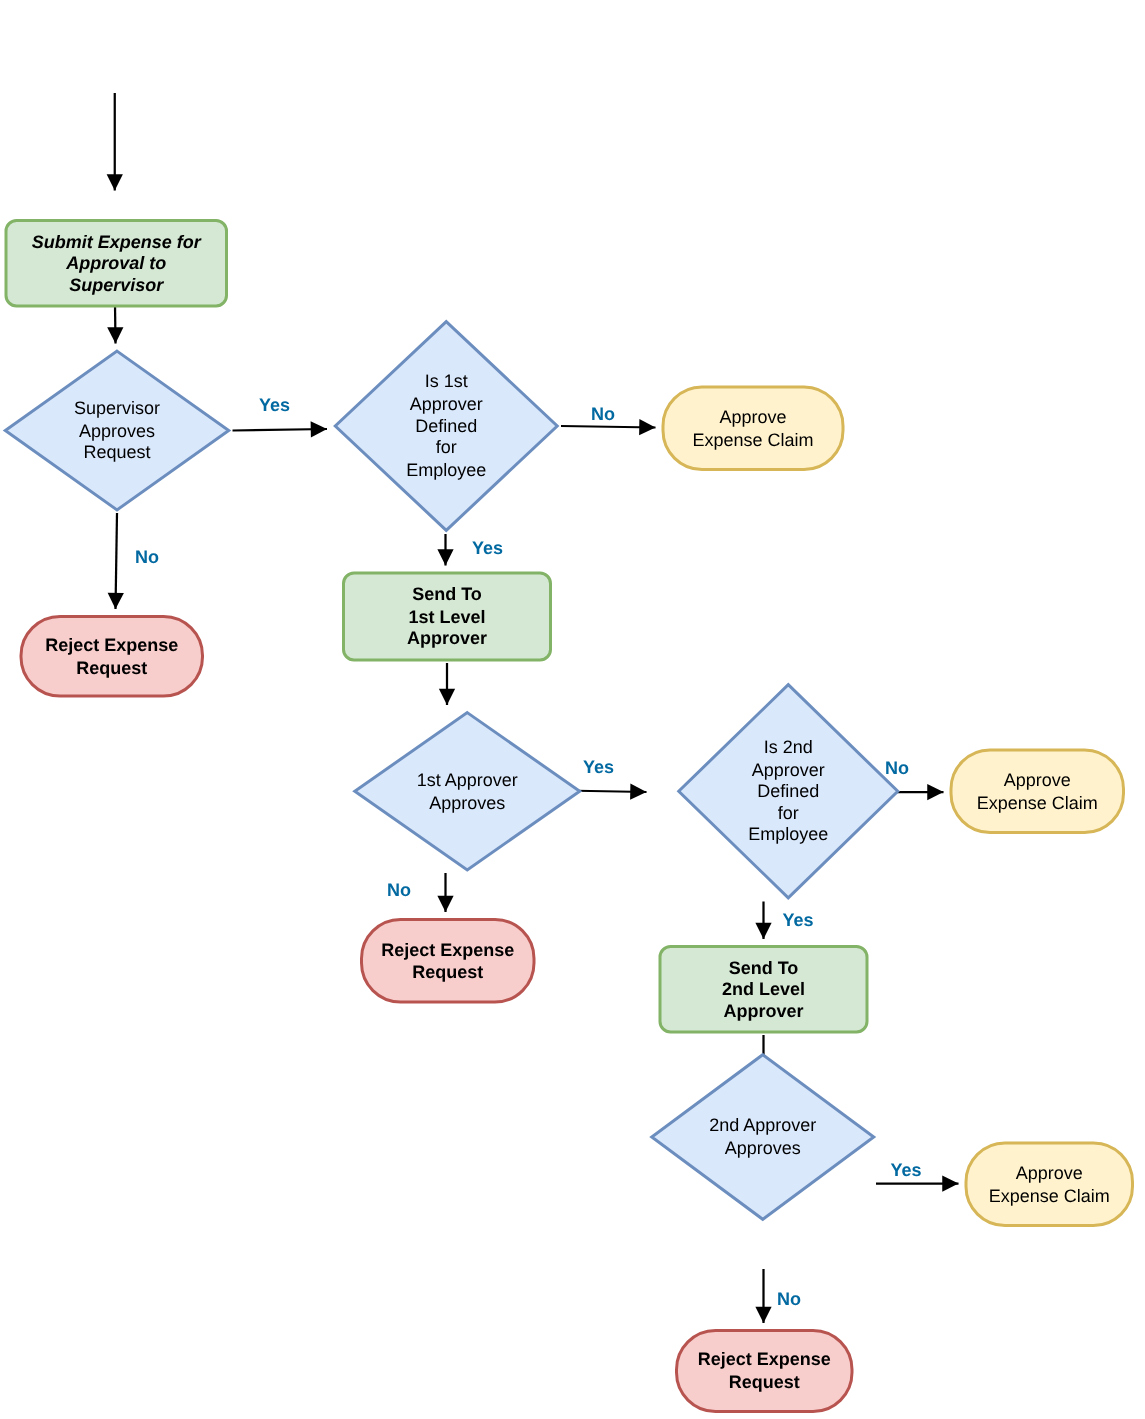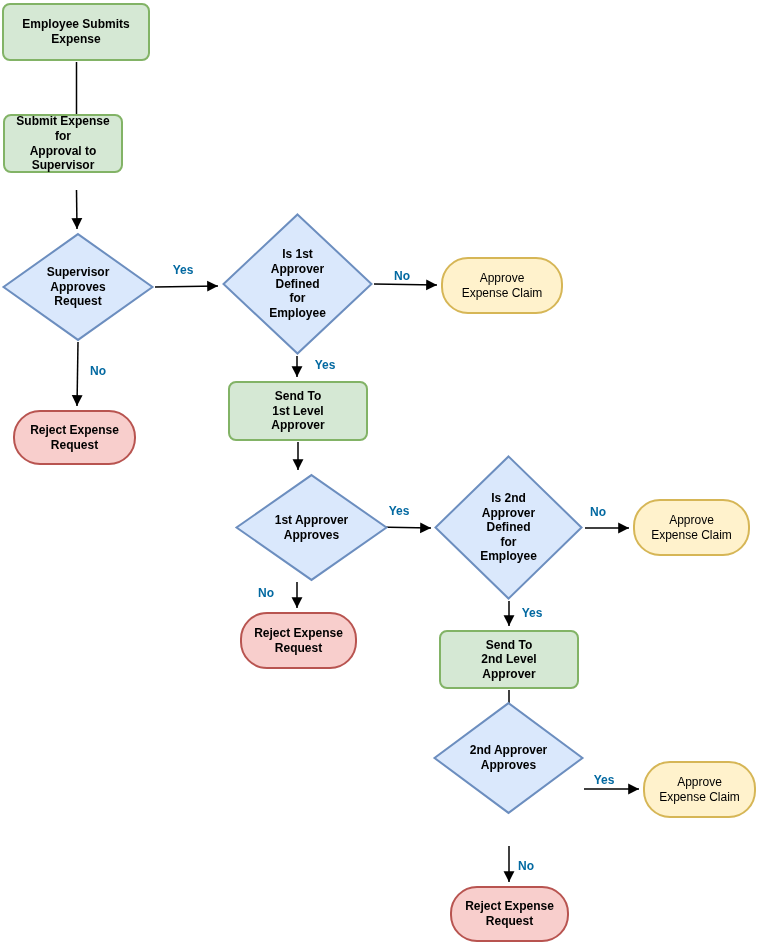--- a/index.html
+++ b/index.html
@@ -38,21 +38,21 @@
     background: var(--approve-fill, #fff2cc);
     border: 2px solid var(--approve-stroke, #d6b656);
     text-align: center;
   }
   .reject {
     background: var(--reject-fill, #f8cecc);
     border: 2px solid var(--reject-stroke, #b85450);
     font-weight: bold;
   }
 
-  .diamond { font-weight: 700; background: transparent; border: none; }
+  .diamond { font-weight: 400; background: transparent; border: none; }
   .diamond .shape { position: absolute; left: 0; top: 0; width: 100%; height: 100%; overflow: visible; }
   .diamond polygon {
     fill: var(--decision-fill, #dae8fc);
     stroke: var(--decision-stroke, #6c8ebf);
     stroke-width: 2px;
   }
 
   .edge-label {
     position: absolute;
     transform: translate(-50%, -50%);
@@ -82,26 +82,22 @@
     <line x1="298" y1="442" x2="298" y2="470" marker-end="url(#arrow)"></line>
     <line x1="375" y1="527" x2="431" y2="528" marker-end="url(#arrow)"></line>
     <line x1="297" y1="582" x2="297" y2="608" marker-end="url(#arrow)"></line>
     <line x1="585" y1="528" x2="629" y2="528" marker-end="url(#arrow)"></line>
     <line x1="509" y1="601" x2="509" y2="626" marker-end="url(#arrow)"></line>
     <line x1="509" y1="690" x2="509" y2="729" marker-end="url(#arrow)"></line>
     <line x1="584" y1="789" x2="639" y2="789" marker-end="url(#arrow)"></line>
     <line x1="509" y1="846" x2="509" y2="882" marker-end="url(#arrow)"></line>
   </svg>
 
-  <div class="node process" style="left:2px; top:3px; width:148px; height:58px;">
-    <span class="label">Employee Submits
-Expense</span>
-  </div>
-
-  <div class="node process" style="left:3px; top:114px; width:120px; height:59px;">
+
+  <div class="node process" style="left:3px; top:146px; width:149px; height:59px;font-style:italic;">
     <span class="label">Submit Expense for
 Approval to
 Supervisor</span>
   </div>
 
   <div class="node diamond" style="left:2px; top:233px; width:152px; height:108px;">
     <svg class="shape" viewBox="0 0 100 100" preserveAspectRatio="none">
       <polygon points="50,1 99,50 50,99 1,50" vector-effect="non-scaling-stroke"></polygon>
     </svg>
     <span class="label">Supervisor
@@ -137,21 +133,21 @@
   </div>
 
   <div class="node diamond" style="left:235px; top:474px; width:153px; height:107px;">
     <svg class="shape" viewBox="0 0 100 100" preserveAspectRatio="none">
       <polygon points="50,1 99,50 50,99 1,50" vector-effect="non-scaling-stroke"></polygon>
     </svg>
     <span class="label">1st Approver
 Approves</span>
   </div>
 
-  <div class="node diamond" style="left:434px; top:455px; width:149px; height:145px;">
+  <div class="node diamond" style="left:451px; top:455px; width:149px; height:145px;">
     <svg class="shape" viewBox="0 0 100 100" preserveAspectRatio="none">
       <polygon points="50,1 99,50 50,99 1,50" vector-effect="non-scaling-stroke"></polygon>
     </svg>
     <span class="label">Is 2nd
 Approver
 Defined
 for
 Employee</span>
   </div>
 

